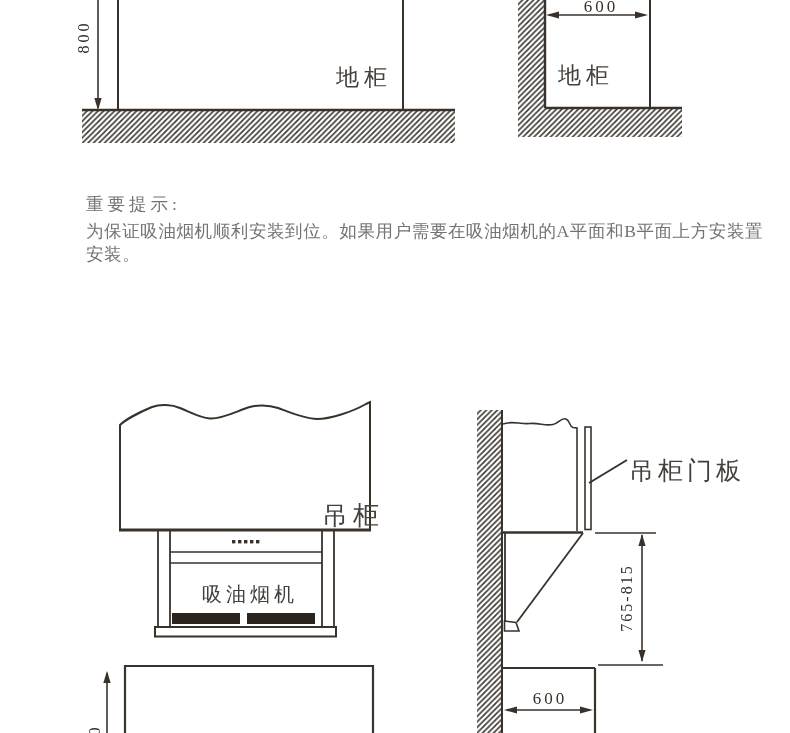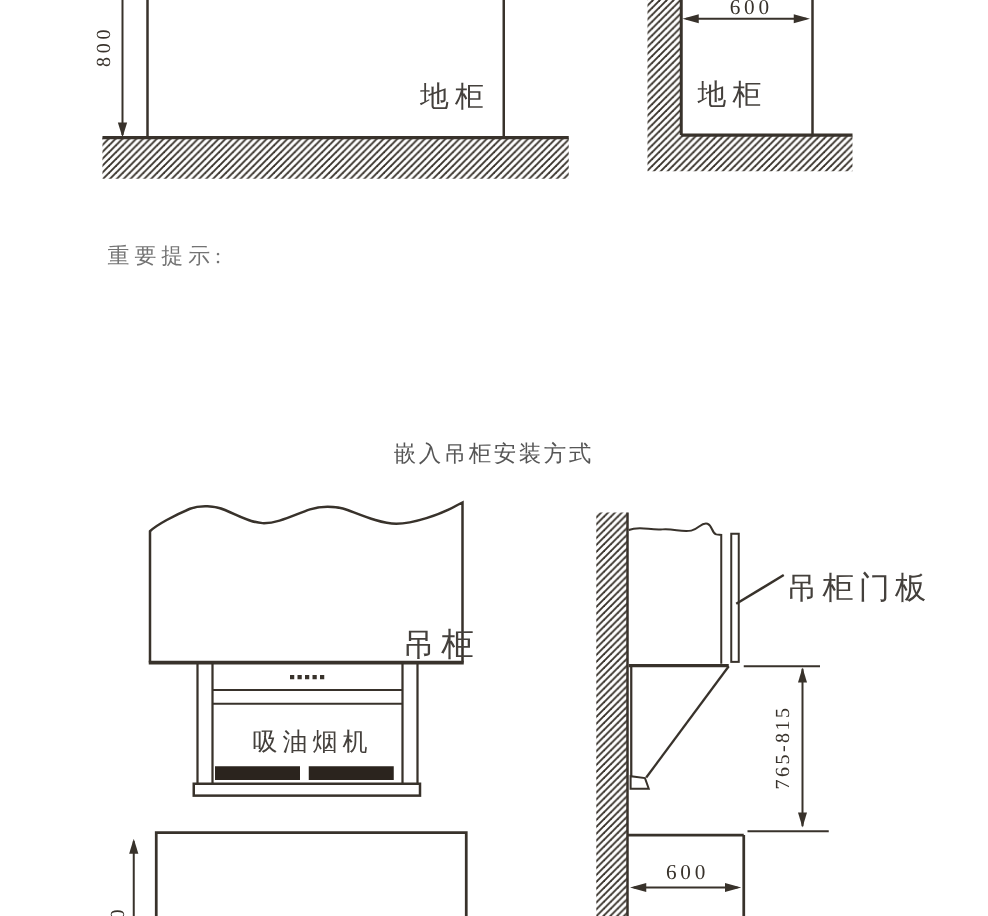--- a/index.html
+++ b/index.html
@@ -154,23 +154,24 @@
   <div class="lbl dim rot" style="left:84px;top:37px;font-size:16px;">800</div>
 
   <div class="lbl cab-label" style="left:336px;top:66px;">地柜</div>
 
   <div class="lbl dim ctr" style="left:601px;top:6px;">600</div>
 
   <div class="lbl cab-label" style="left:558px;top:64px;">地柜</div>
 
   <div class="notice">
     <div class="t">重要提示:</div>
+    <div>为保证吸油烟机顺利安装到位。如果用户需要在吸油烟机的A平面和B平面上方安装置</div>
+    <div>安装。</div>
   </div>
 
-  <div class="heading">嵌入吊柜安装方式</div>
 
   <div class="lbl cab-label" style="left:322px;top:503px;font-size:26px;">吊柜</div>
 
   <div class="lbl cab-label" style="left:202px;top:584px;font-size:20px;letter-spacing:4px;text-align:center;">吸油烟机</div>
 
   <div class="lbl dim rot" style="left:95px;top:741px;font-size:16px;">800</div>
 
   <div class="lbl cab-label" style="left:629px;top:458px;font-size:25px;letter-spacing:4px;">吊柜门板</div>
 
   <div class="lbl dim rot" style="left:627px;top:598px;font-size:16px;letter-spacing:2px;">765-815</div>

